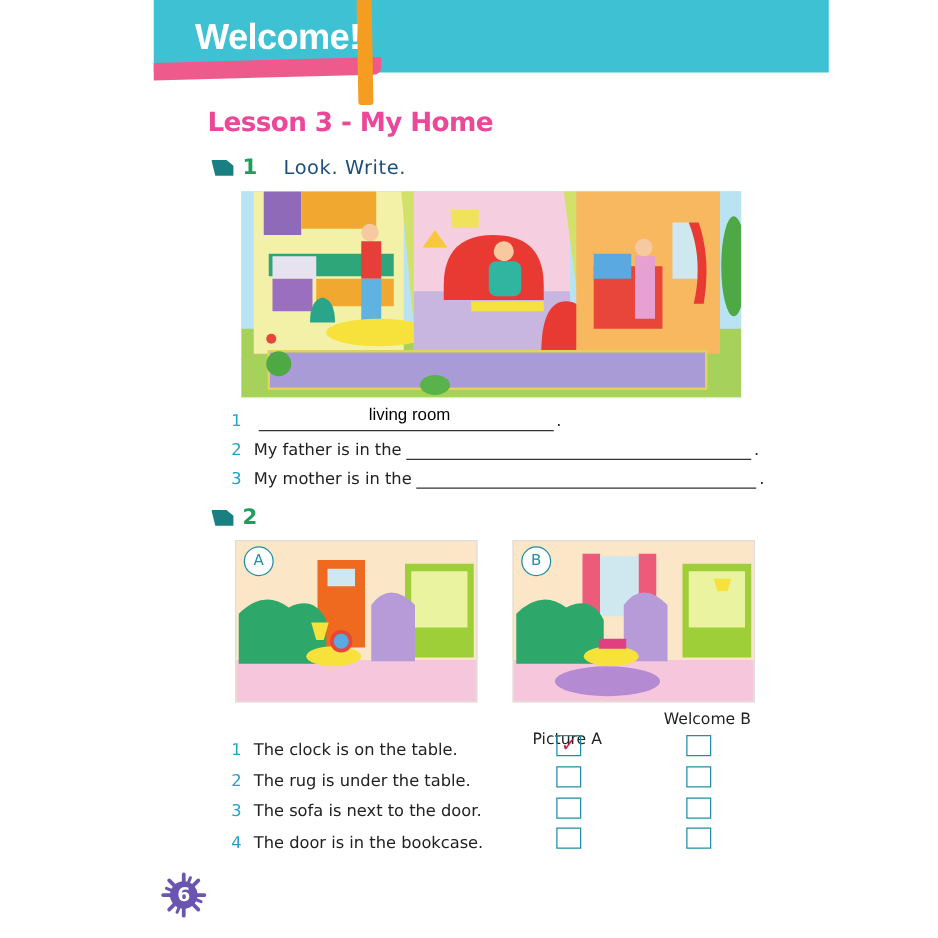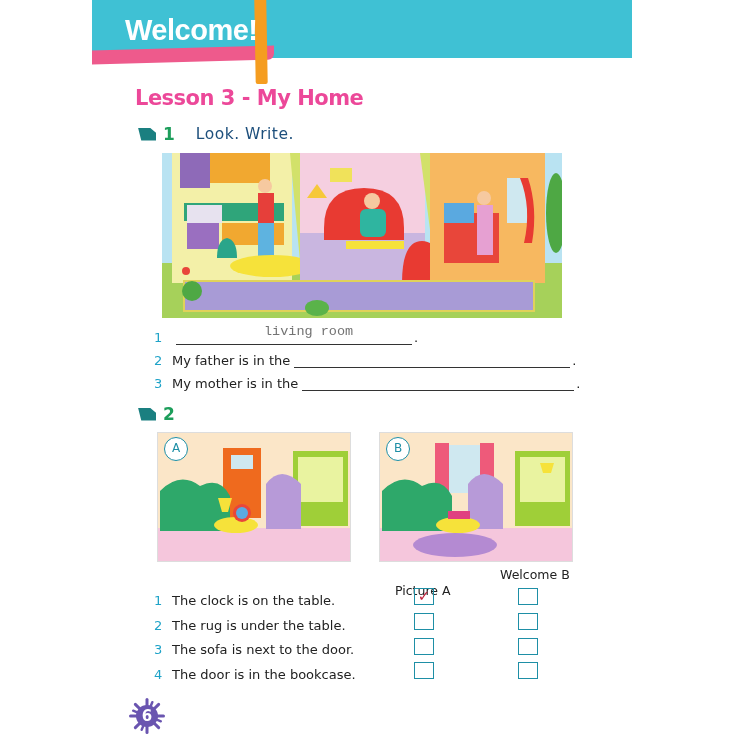--- a/index.html
+++ b/index.html
@@ -1,36 +1,36 @@
 <!DOCTYPE html>
 <html><head>
 <meta charset="utf-8">
 <style>
   html,body{margin:0;padding:0;background:#fff;}
   body{width:750px;height:750px;position:relative;overflow:hidden;font-family:"DejaVu Sans",sans-serif;}
-  .page{position:absolute;left:92px;top:0;width:540px;height:546px;background:#fff;}
+  .page{position:absolute;left:123px;top:0;width:540px;height:546px;background:#fff;}
   .header-band{position:absolute;left:0;top:0;width:540px;height:58px;background:#3fc1d4;}
   .pink-swoosh{position:absolute;left:0;top:48px;width:182px;height:14px;background:#ee5a8c;transform:skewY(-1.5deg);border-radius:0 0 6px 0;}
   .orange-strip{position:absolute;left:163px;top:0;width:12px;height:84px;background:#f59d20;border-radius:0 0 2px 2px;transform:rotate(-1deg);}
   .welcome{position:absolute;left:33px;top:14px;color:#fff;font-family:"Liberation Sans",sans-serif;font-weight:bold;font-size:29px;letter-spacing:-0.5px;}
   .lesson-title{position:absolute;left:43px;top:86px;color:#ec4899;font-family:"DejaVu Sans",sans-serif;font-size:21px;font-weight:bold;letter-spacing:-0.5px;}
   .ex-head{position:absolute;display:flex;align-items:center;color:#1d4f7c;font-size:15.5px;}
   .ex-marker{width:18px;height:13px;background:#1a7f80;clip-path:polygon(0 0,65% 0,100% 40%,100% 100%,18% 100%);margin-right:7px;}
   .ex-num{color:#1d9e5b;font-weight:bold;margin-right:9px;font-size:17px;}
   .ex-text{letter-spacing:0.5px;margin-left:12px;}
   .tick-red{color:#c0203a;}
   .pic{position:absolute;overflow:hidden;}
   .pic1{left:70px;top:153px;width:400px;height:165px;background:#b9e3f2;}
   .pic2{left:65px;top:432px;width:192px;height:128px;background:#fbe6c8;border:1px solid #ddd;}
   .pic3{left:287px;top:432px;width:192px;height:128px;background:#fbe6c8;border:1px solid #ddd;}
   .s-list{position:absolute;left:62px;font-size:13px;color:#222;}
   .s-row{position:absolute;white-space:nowrap;display:flex;align-items:flex-end;}
   .s-num{color:#1fa3c8;width:18px;display:inline-block;}
   .blank{display:inline-block;border-bottom:1px solid #333;height:14px;margin-left:4px;position:relative;}
-  .answer{position:absolute;left:88px;top:-6px;color:#737373;font-size:13.5px;font-family:Liberation Mono, monospace;}
+  .answer{position:absolute;left:88px;top:-6px;color:#000000;font-size:13.5px;font-family:Liberation Sans, sans-serif;}
   .dot{margin-left:2px;}
   .col-head{position:absolute;top:567px;font-size:12.5px;color:#222;}
   .cb{position:absolute;width:20px;height:17px;border:1.5px solid #1e8fa6;box-sizing:border-box;font-size:15px;line-height:15px;text-align:center;color:#c0203a;}
   .badge{position:absolute;width:22px;height:22px;border:1.5px solid #1e8fa6;border-radius:50%;background:#fff;color:#1e8fa6;font-size:12px;text-align:center;line-height:20px;left:6px;top:4px;}
   .splat{position:absolute;left:128px;top:697px;width:38px;height:38px;}
   .splat-num{position:absolute;left:0;top:0;width:38px;height:38px;text-align:center;line-height:38px;color:#fff;font-weight:bold;font-size:15px;}
 </style>
 </head>
 <body>
 

